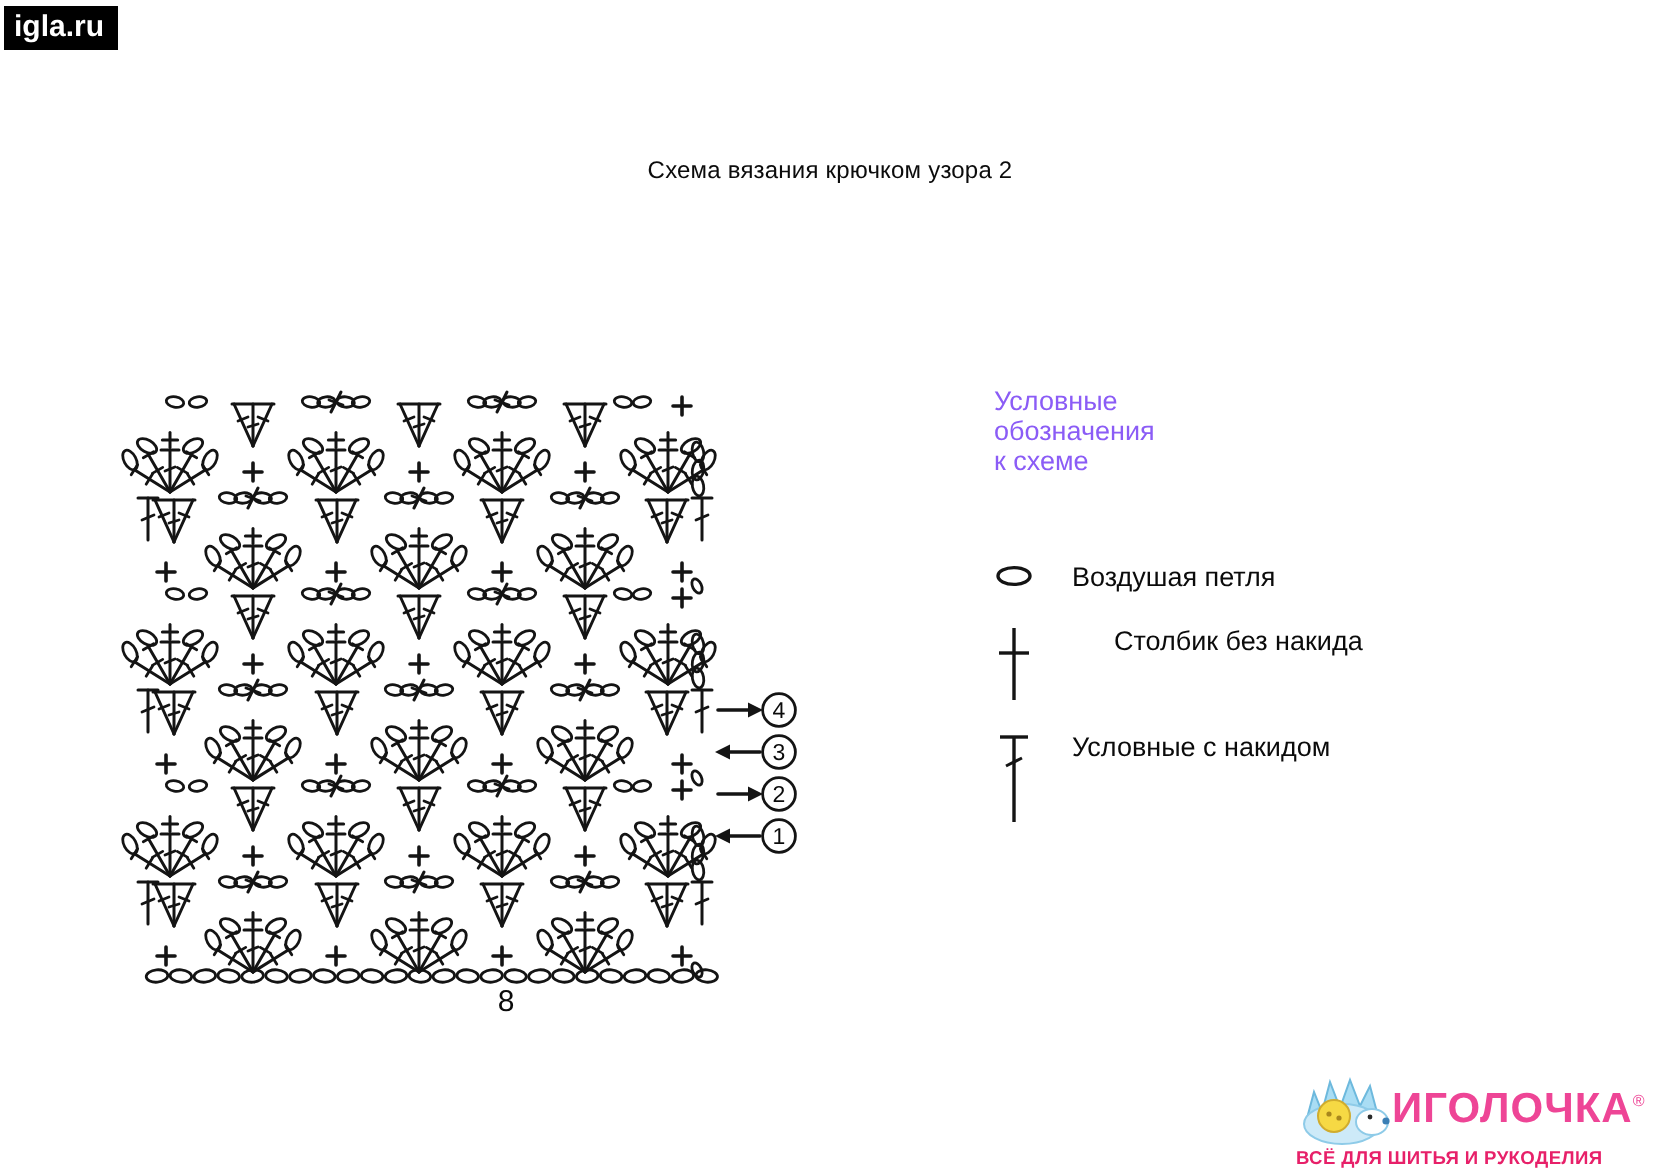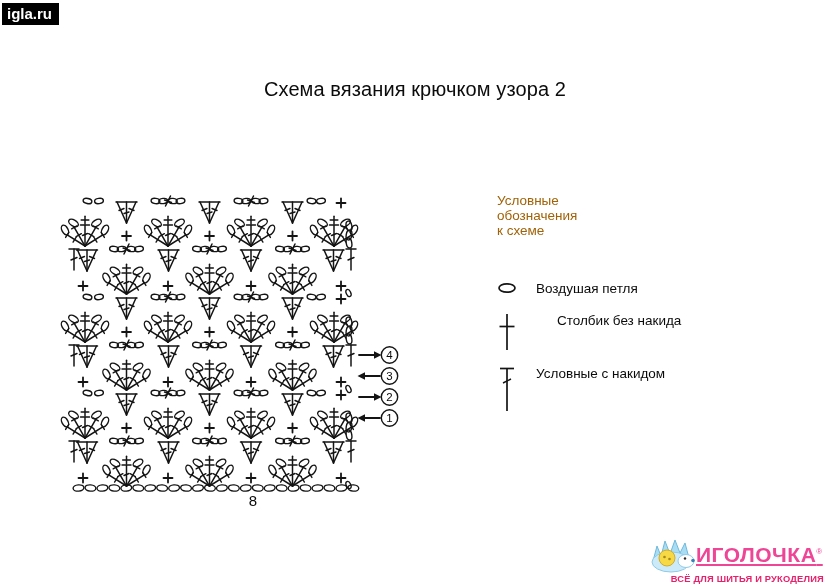--- a/index.html
+++ b/index.html
@@ -1,32 +1,32 @@
 <!DOCTYPE html>
 <html><head>
 <meta charset="utf-8">
 <style>
   html,body{margin:0;padding:0;background:#fff;}
   .page{position:relative;width:830px;height:585px;background:#fff;overflow:hidden;
         font-family:"Liberation Sans",sans-serif;color:#000;}
   .watermark{position:absolute;left:2px;top:3px;background:#000000;color:#fff;
         font-weight:bold;font-size:15px;padding:2px 7px 3px 5px;line-height:17px;}
   .doc-title{position:absolute;left:0;top:78px;width:830px;text-align:center;
-        font-size:20px;color:#0b0b0b;letter-spacing:0.1px;}
+        font-size:12px;color:#0b0b0b;letter-spacing:0.1px;}
   .chart-wrap{position:absolute;left:55px;top:190px;width:350px;height:325px;}
   .legend{position:absolute;left:0;top:0;}
-  .legend-title{position:absolute;left:497px;top:193px;font-size:13.5px;color:#a16207;}
+  .legend-title{position:absolute;left:497px;top:193px;font-size:13.5px;color:#8b5cf6;}
   .legend-item{position:absolute;left:497px;display:flex;align-items:flex-start;gap:19px;}
   .legend-item .lbl{font-size:13.5px;color:#0b0b0b;white-space:nowrap;}
   .li-1{top:281px;} .li-2{top:313px;gap:40px;} .li-3{top:366px;}
   .logo{position:absolute;left:648px;top:533px;width:176px;height:48px;}
   .logo-row{display:flex;align-items:center;}
   .logo-name{font-weight:bold;font-size:21px;letter-spacing:0.5px;line-height:22px;white-space:nowrap;}
   .logo-name sup{font-size:8px;font-weight:normal;}
-  .logo-tagline{font-weight:bold;font-size:9.3px;letter-spacing:0.2px;text-align:right;
+  .logo-tagline{font-weight:bold;font-size:9.3px;letter-spacing:0.2px;text-align:left;
         margin-top:1px;white-space:nowrap;}
   svg{display:block;}
 </style>
 </head>
 <body>
 
 <div class="page">
 
   <div class="watermark">igla.ru</div>
 
@@ -913,20 +913,20 @@
       <svg width="48" height="40" viewBox="0 0 48 40">
         <path d="M5,28 L9,13 L13,23 L17,8 L22,21 L27,7 L32,20 L37,10 L41,25 Z" fill="#a9ddf4" stroke="#6db9dd" stroke-width="1"></path>
         <ellipse cx="23" cy="29" rx="19" ry="10" fill="#cdeaf8" stroke="#8ecbe8" stroke-width="1"></ellipse>
         <circle cx="19" cy="25" r="8" fill="#f6d944" stroke="#d0ac2e" stroke-width="1"></circle>
         <circle cx="16.5" cy="24" r="1.3" fill="#a8871d"></circle>
         <circle cx="21.5" cy="26" r="1.3" fill="#a8871d"></circle>
         <ellipse cx="38" cy="28" rx="8" ry="6.5" fill="#ffffff" stroke="#8ecbe8" stroke-width="1"></ellipse>
         <circle cx="45" cy="27.5" r="1.8" fill="#3a7fb5"></circle>
         <circle cx="37" cy="25.5" r="1.2" fill="#2a2a2a"></circle>
       </svg>
-      <div class="logo-name" id="logo-name" style="color: rgb(238, 69, 150); text-decoration: underline;">
+      <div class="logo-name" id="logo-name" style="color: rgb(238, 69, 150);">
         <span>ИГОЛОЧКА</span><sup>®</sup>
       </div>
     </div>
     <div class="logo-tagline" id="logo-tagline" style="color: rgb(231, 32, 105);">ВСЁ ДЛЯ ШИТЬЯ И РУКОДЕЛИЯ</div>
   </div>
 
 </div>
 
 </body></html>

